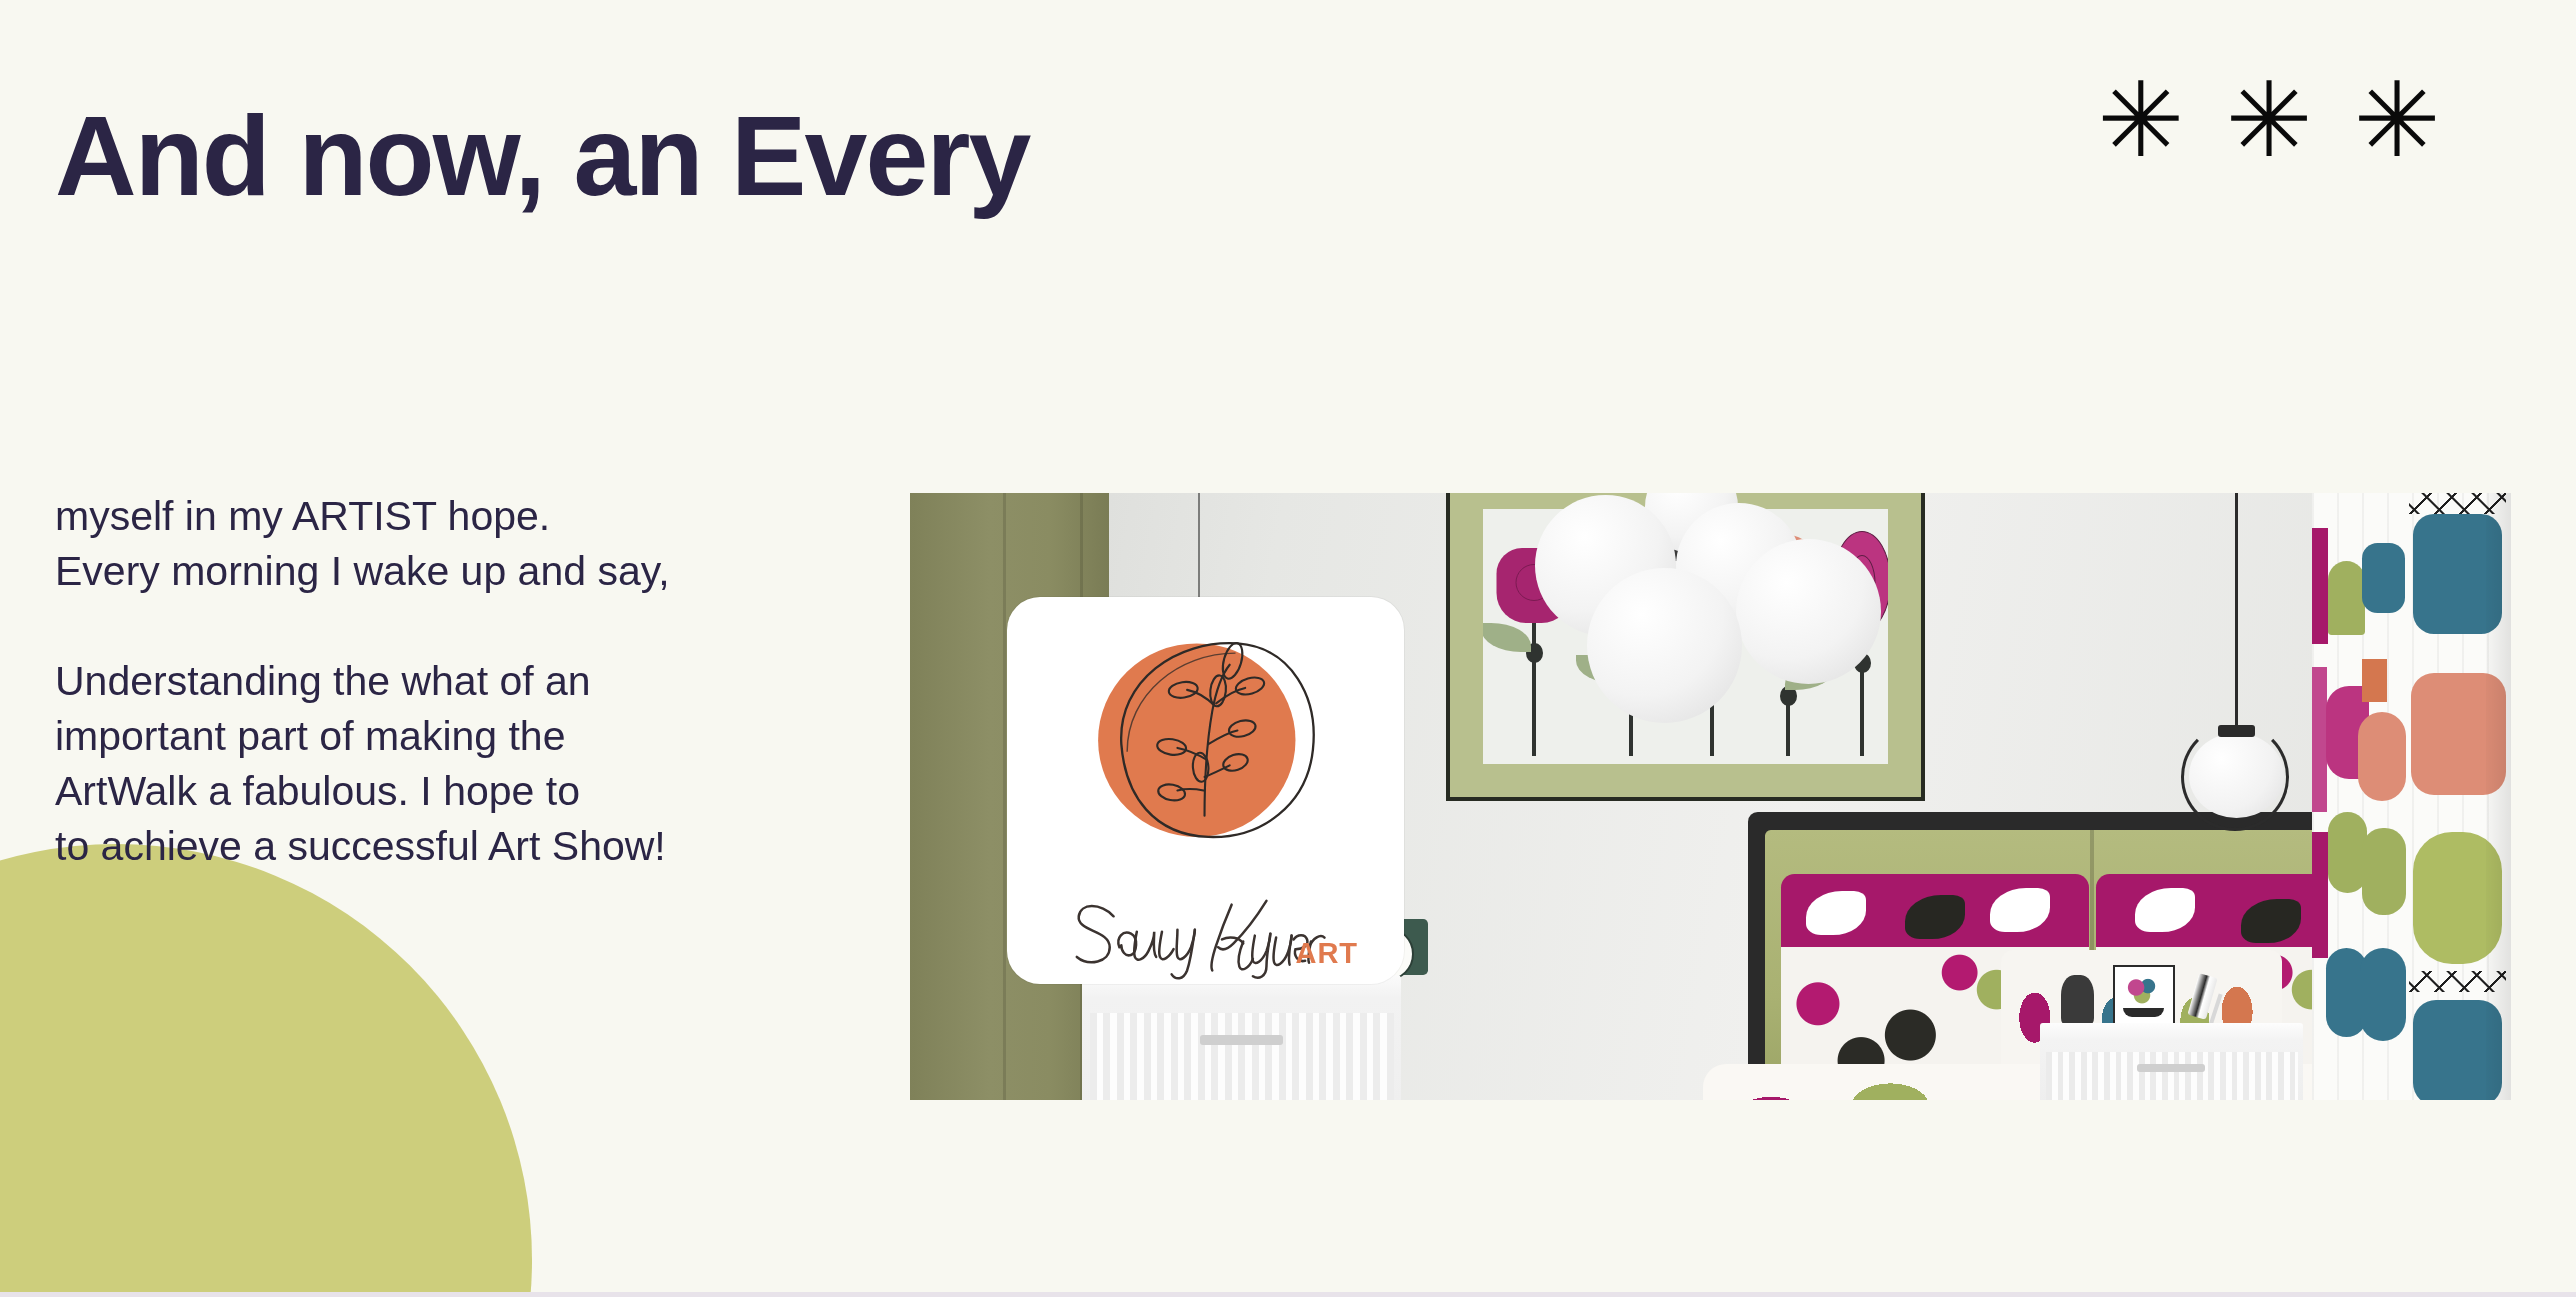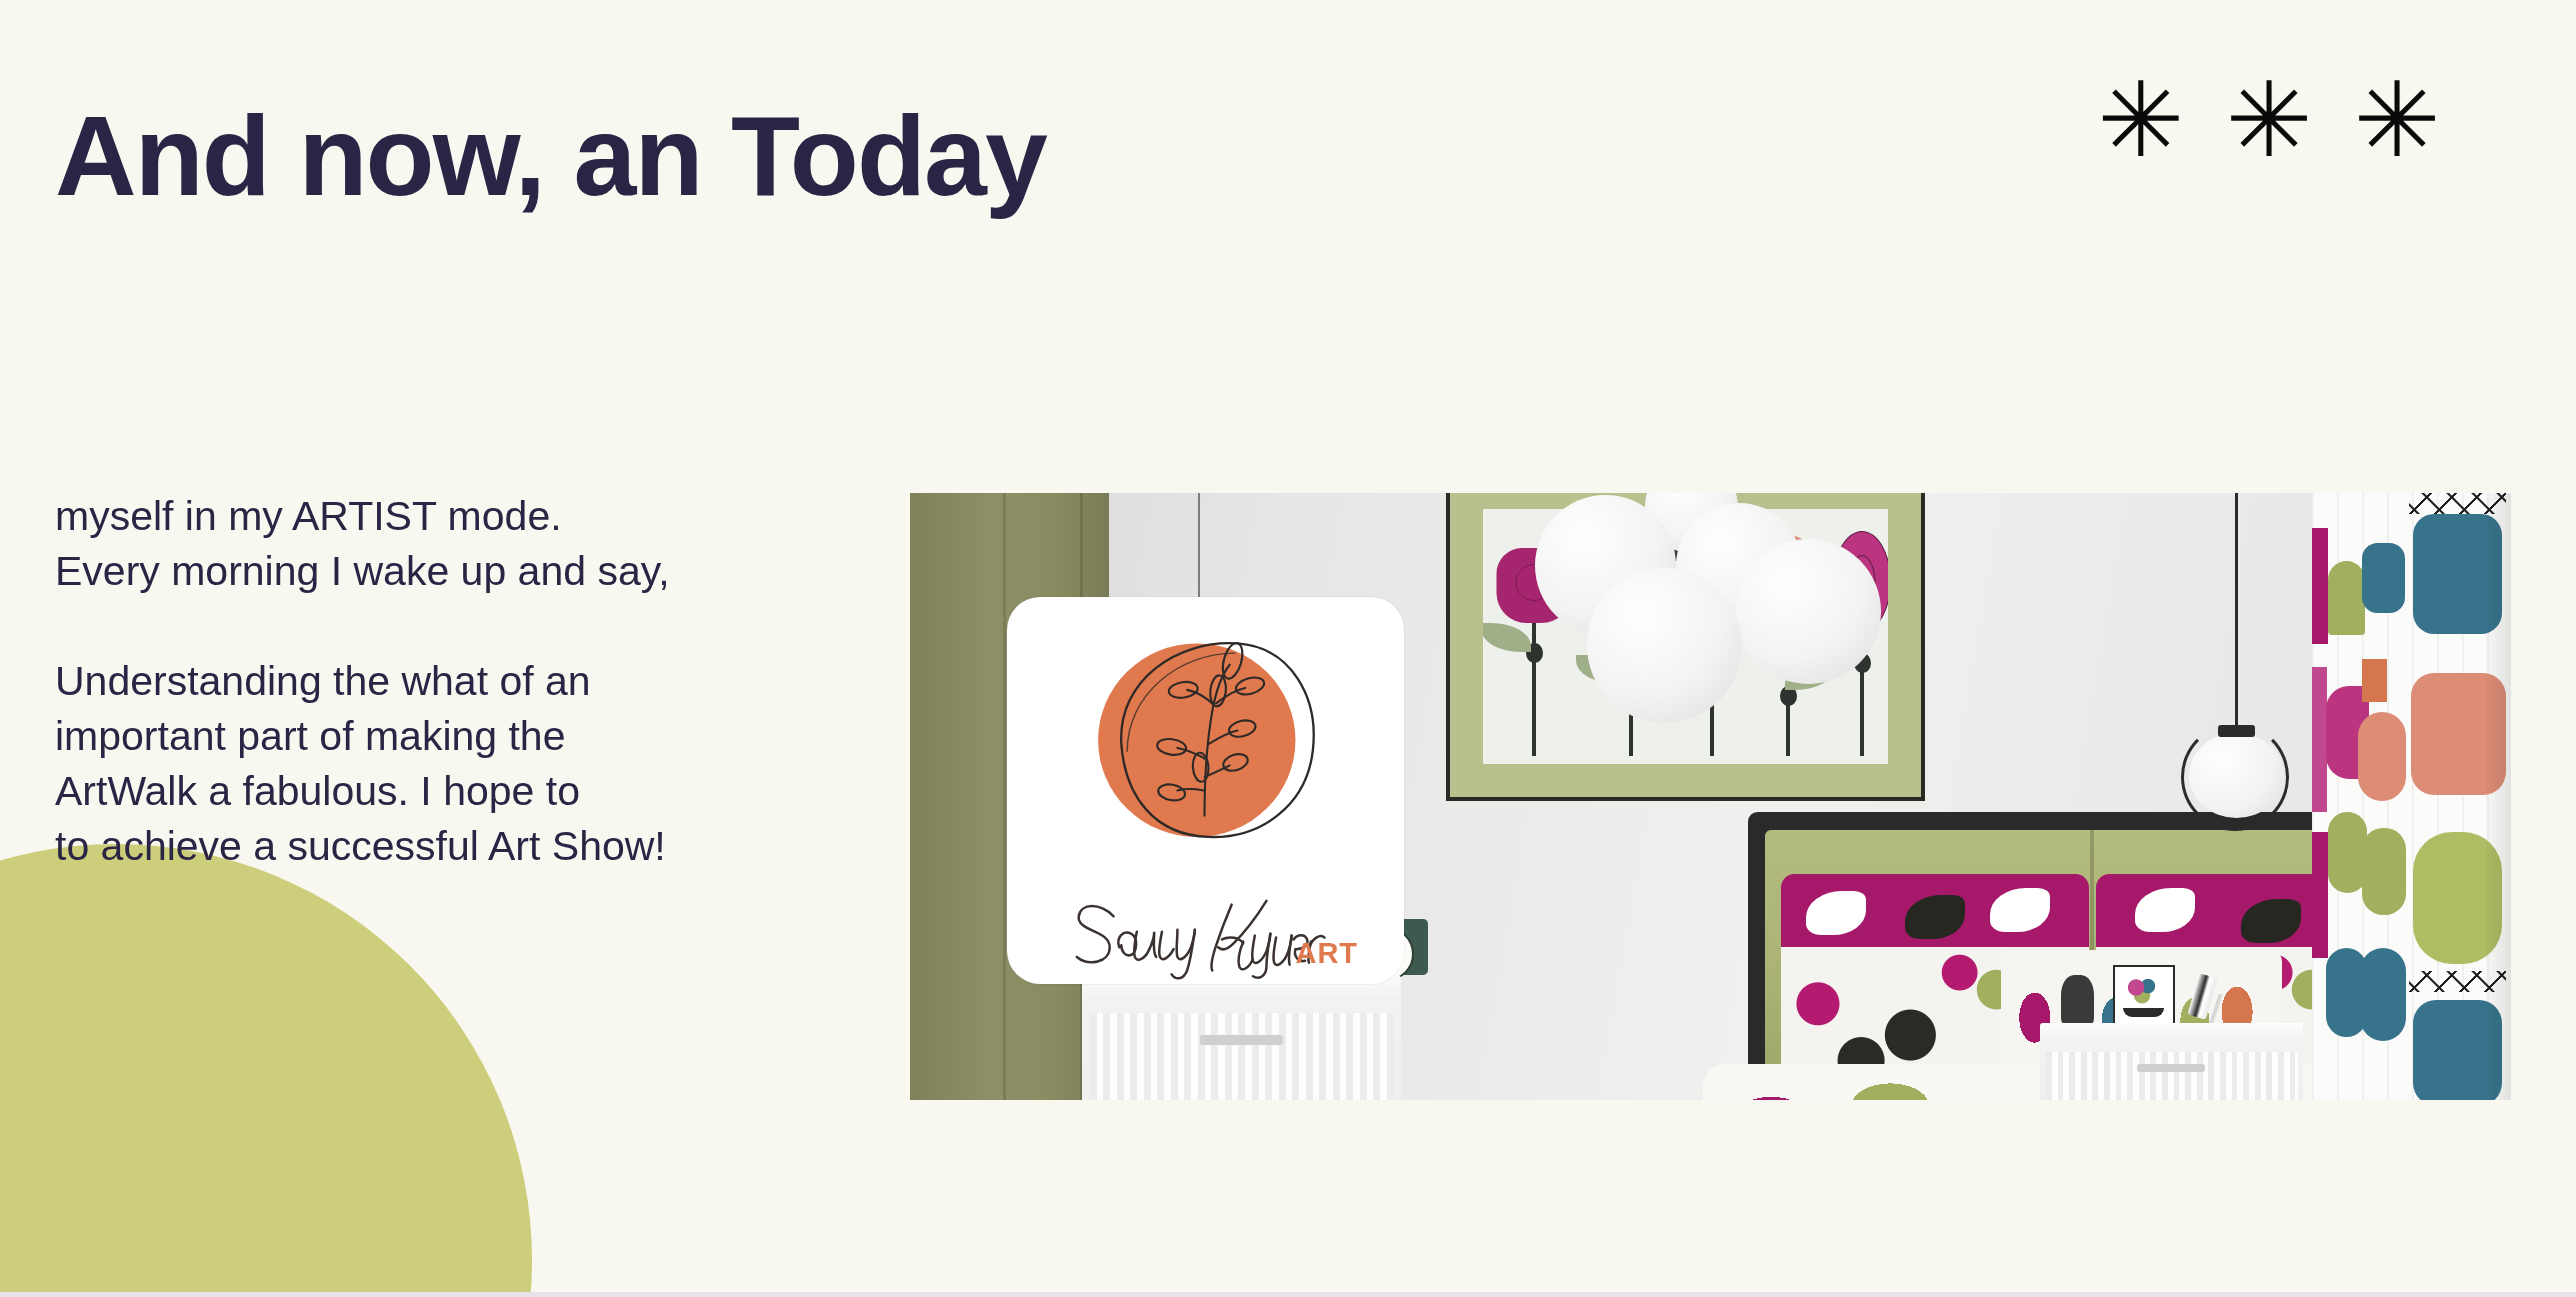--- a/index.html
+++ b/index.html
@@ -326,25 +326,25 @@
 
   <div class="deco-circle"></div>
 
   <div class="asterisks">
     <span>✳</span>
     <span>✳</span>
     <span>✳</span>
   </div>
 
   <div class="headings">
-    <h1 class="title">And now, an Today</h1>
+    <h1 class="title">And now, an Every</h1>
   </div>
 
   <div class="bodytext">
-    <p>myself in my ARTIST mode.</p>
+    <p>myself in my ARTIST hope.</p>
     <p>Every morning I wake up and say,</p>
     <div class="gap"></div>
     <p>Understanding the what of an</p>
     <p>important part of making the</p>
     <p>ArtWalk a fabulous.  I hope to</p>
     <p>to achieve a successful Art Show!</p>
   </div>
 
   <div class="photo">
 

